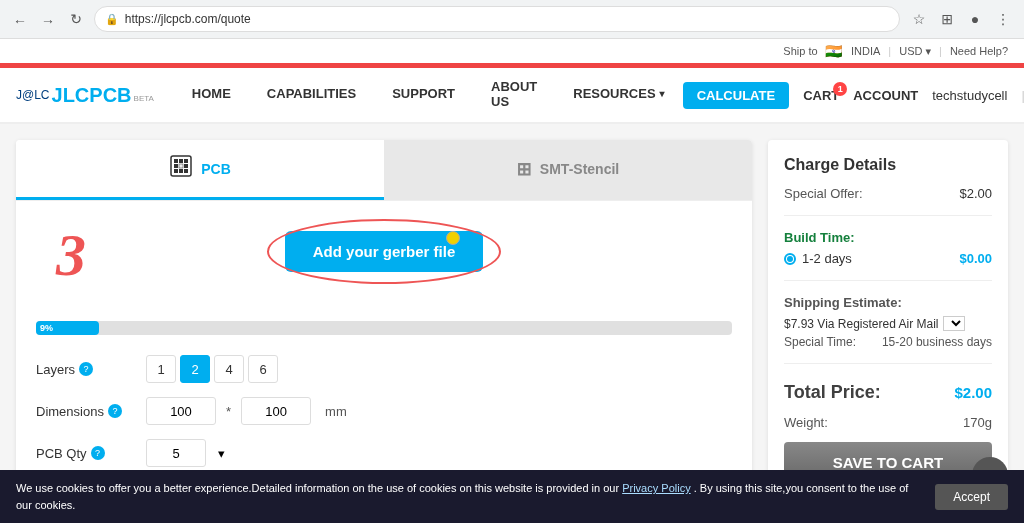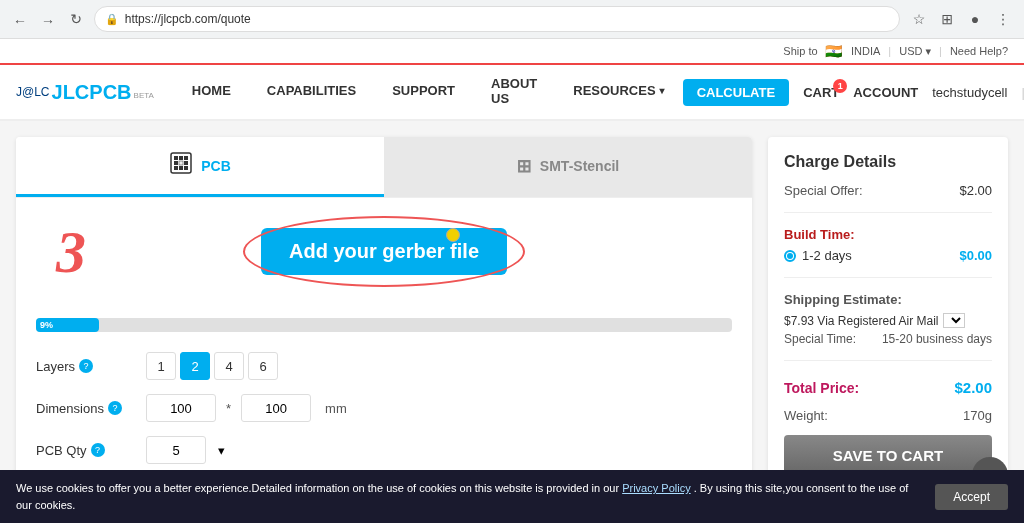--- a/index.html
+++ b/index.html
@@ -26,21 +26,21 @@
     .lock-icon { color: #555; font-size: 11px; }
     .browser-right-icons { display: flex; gap: 6px; align-items: center; }
     .browser-icon-btn {
       width: 22px; height: 22px; border: none; background: transparent; cursor: pointer;
       border-radius: 50%; color: #555; font-size: 14px; display: flex; align-items: center; justify-content: center;
     }
 
     
     .top-bar {
       background: white; display: flex; justify-content: flex-end; align-items: center;
-      padding: 4px 16px; border-bottom: 2px solid #ef4444; font-size: 11px; color: #555; gap: 8px;
+      padding: 4px 16px; border-bottom: 5px solid #ef4444; font-size: 11px; color: #555; gap: 8px;
     }
     .flag { font-size: 14px; }
     .top-bar-separator { color: #ccc; }
 
     
     .navbar {
       background: white; border-bottom: 2px solid #eee;
       display: flex; align-items: center; padding: 0 16px; height: 56px;
     }
     .logo { display: flex; align-items: center; margin-right: 20px; text-decoration: none; }
@@ -95,21 +95,21 @@
       padding: 30px 20px; display: flex; flex-direction: column; align-items: center; gap: 16px;
       min-height: 120px; position: relative;
     }
     .number-3 {
       font-size: 60px; color: #e55; font-style: italic; font-weight: bold;
       position: absolute; left: 40px; top: 20px; font-family: 'Times New Roman', serif;
     }
     .upload-btn-wrapper { position: relative; }
     .upload-btn {
       background: #00aeef; color: white; border: none; padding: 12px 28px;
-      font-size: 20px; font-weight: 600; border-radius: 6px; cursor: pointer;
+      font-size: 15px; font-weight: 600; border-radius: 6px; cursor: pointer;
     }
     .oval-circle {
       position: absolute; top: -12px; left: -18px; right: -18px; bottom: -12px;
       border: 2px solid #e55; border-radius: 50%; pointer-events: none;
     }
     .cursor-dot {
       position: absolute; right: -30px; top: -20px;
       width: 16px; height: 16px; background: #f0d000; border-radius: 50; border: 1px solid #aaa;
     }
 
@@ -147,31 +147,31 @@
     
     .charge-panel {
       width: 240px; background: white; border-radius: 4px;
       box-shadow: 0 1px 4px rgba(0,0,0,0.1); padding: 16px; display: flex; flex-direction: column; gap: 12px;
     }
     .charge-title { font-size: 16px; font-weight: 700; color: #333; }
     .charge-row { display: flex; justify-content: space-between; align-items: center; font-size: 13px; }
     .charge-key { color: #555; }
     .charge-val { color: #333; font-weight: 500; }
     .section-divider { border: none; border-top: 1px solid #eee; margin: 2px 0; }
-    .build-label { font-size: 13px; color: #b91c1c; font-weight: 600; }
+    .build-label { font-size: 13px; color: #15803d; font-weight: 600; }
     .build-option { display: flex; align-items: center; gap: 6px; font-size: 13px; color: #333; }
     .radio-dot { width: 12px; height: 12px; border-radius: 50%; border: 2px solid #00aeef; position: relative; display: flex; align-items: center; justify-content: center; }
     .radio-dot::after { content: ''; width: 6px; height: 6px; background: #00aeef; border-radius: 50%; }
     .build-price { color: #00aeef; font-weight: 600; }
     .shipping-label { font-size: 13px; color: #555; font-weight: 600; }
     .shipping-detail { font-size: 12px; color: #333; display: flex; align-items: center; gap: 4px; }
     .shipping-dropdown { border: 1px solid #ccc; background: white; font-size: 11px; }
     .delivery-row { display: flex; justify-content: space-between; font-size: 12px; color: #555; margin-top: 4px; }
     .total-row { display: flex; justify-content: space-between; align-items: center; margin-top: 4px; }
-    .total-label { font-size: 14px; font-weight: 700; color: #be185d; }
+    .total-label { font-size: 18px; font-weight: 700; color: #404040; }
     .total-val { font-size: 15px; font-weight: 700; color: #00aeef; }
     .weight-row { display: flex; justify-content: space-between; font-size: 13px; color: #555; }
     .save-btn {
       background: #7a7a7a; color: white; border: none; padding: 12px;
       font-size: 15px; font-weight: 700; border-radius: 4px; cursor: pointer;
       text-align: center; width: 100%;
       background: linear-gradient(to bottom, #888, #666);
     }
     .help-fab {
       position: fixed; bottom: 30px; right: 16px; width: 36px; height: 36px;

